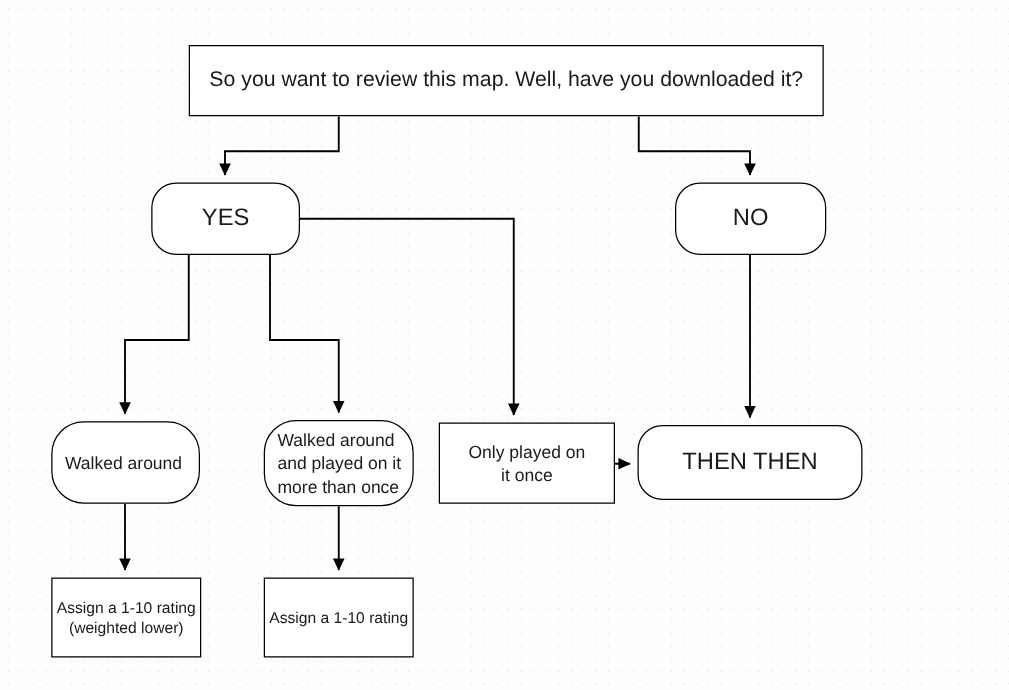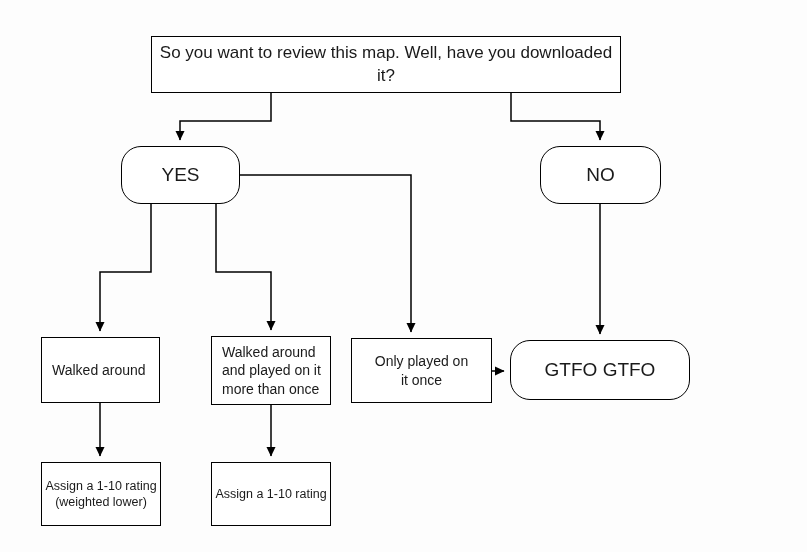--- a/index.html
+++ b/index.html
@@ -39,21 +39,21 @@
     align-items: center;
     color: #1a1a1a;
     line-height: 1.32;
   }
   .node .txt {
     display: block;
     width: 100%;
     white-space: pre-line;
   }
   .align-center { justify-content: center; text-align: center; }
-  .align-left   { justify-content: flex-start; text-align: left; padding-left: 10px; }
+  .align-left   { justify-content: flex-start; text-align: left; padding-left: 10px; border-radius: 26px; }
 
   .fs-question { font-size: 17px; }
   .fs-big      { font-size: 19px; border-radius: 20px; }
   .fs-mid      { font-size: 14px; }
   .fs-small    { font-size: 12.5px; }
 </style>
 </head>
 <body>
 
 <div id="canvas">
@@ -71,21 +71,21 @@
         <path d="M 216 204 L 216 272 L 271 272 L 271 330" fill="none" stroke="#000000" stroke-width="1.5" marker-end="url(#arrowhead)"></path>
         <path d="M 240 175 L 411 175 L 411 332" fill="none" stroke="#000000" stroke-width="1.5" marker-end="url(#arrowhead)"></path>
         <path d="M 600 204 L 600 334" fill="none" stroke="#000000" stroke-width="1.5" marker-end="url(#arrowhead)"></path>
         <path d="M 470 371 L 504 371" fill="none" stroke="#000000" stroke-width="1.5" marker-end="url(#arrowhead)"></path>
         <path d="M 100 403 L 100 456" fill="none" stroke="#000000" stroke-width="1.5" marker-end="url(#arrowhead)"></path>
         <path d="M 271 405 L 271 456" fill="none" stroke="#000000" stroke-width="1.5" marker-end="url(#arrowhead)"></path>
       </g>
   </svg>
 
   <div id="node-layer">
-      <div class="node align-center fs-question" style="left: 151px; top: 36px; width: 470px; height: 57px;">
+      <div class="node align-center fs-question" style="left: 151px; top: 36px; width: 508px; height: 57px;">
         <span class="txt">So you want to review this map. Well, have you downloaded it?</span>
       </div>
       <div class="node align-center fs-big" style="left: 121px; top: 146px; width: 119px; height: 58px;">
         <span class="txt">YES</span>
       </div>
       <div class="node align-center fs-big" style="left: 540px; top: 146px; width: 121px; height: 58px; text-align: center;">
         <span class="txt">NO</span>
       </div>
       <div class="node align-left fs-mid" style="left: 41px; top: 337px; width: 119px; height: 66px;">
         <span class="txt">Walked around</span>
@@ -93,21 +93,21 @@
       <div class="node align-left fs-mid" style="left: 211px; top: 336px; width: 120px; height: 69px;">
         <span class="txt">Walked around
 and played on it
 more than once</span>
       </div>
       <div class="node align-center fs-mid" style="left: 351px; top: 338px; width: 141px; height: 65px;">
         <span class="txt">Only played on
 it once</span>
       </div>
       <div class="node align-center fs-big" style="left: 510px; top: 340px; width: 180px; height: 60px;">
-        <span class="txt">GTFO GTFO</span>
+        <span class="txt">THEN THEN</span>
       </div>
       <div class="node align-center fs-small" style="left: 41px; top: 462px; width: 120px; height: 64px;">
         <span class="txt">Assign a 1-10 rating
 (weighted lower)</span>
       </div>
       <div class="node align-center fs-small" style="left: 211px; top: 462px; width: 120px; height: 64px;">
         <span class="txt">Assign a 1-10 rating</span>
       </div>
     </div>
 

